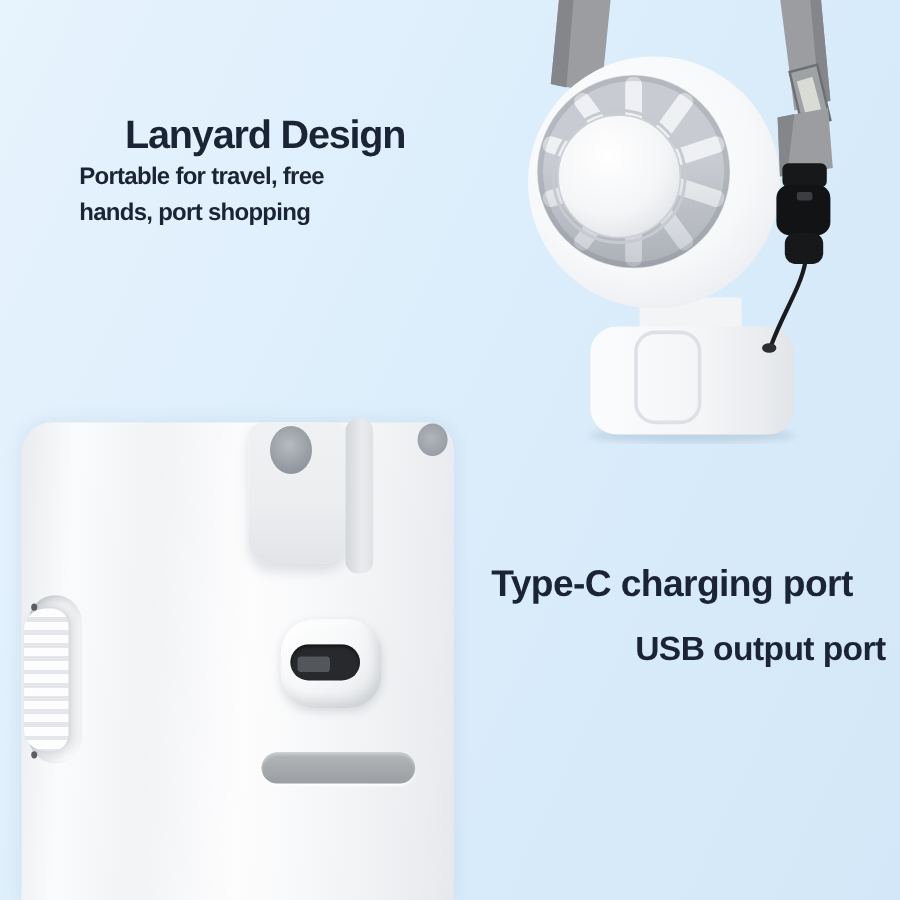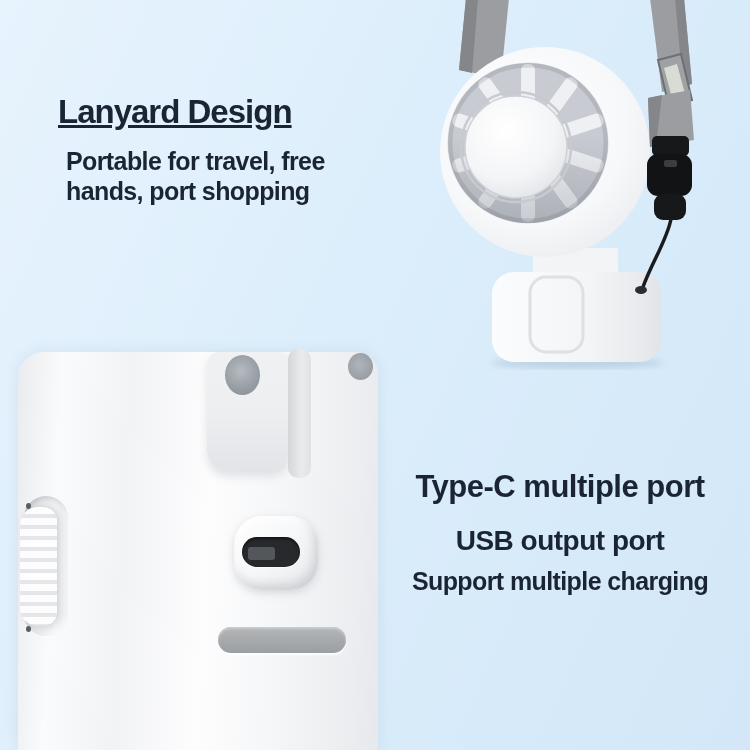--- a/index.html
+++ b/index.html
@@ -8,28 +8,28 @@
     width:750px;height:750px;
     overflow:hidden;
     background:linear-gradient(115deg, var(--background-light) 0%, var(--background) 45%, var(--background-deep) 100%);
     font-family:"Liberation Sans","DejaVu Sans",sans-serif;
     color:var(--text);
   }
   
   .lanyard-text{position:absolute;left:58px;top:92px;width:326px;}
   .lanyard-text .title{
     font-size:33px;font-weight:bold;letter-spacing:-1px;
-    line-height:1.2;white-space:nowrap;text-decoration:underline;
-  }
-  .lanyard-text .subtitle{margin-top:14px;padding-left:8px;font-size:25px;font-weight:bold;letter-spacing:-0.6px;line-height:30px;}
+    text-align:center;line-height:1.2;white-space:nowrap;
+  }
+  .lanyard-text .subtitle{padding-left:8px;font-size:20px;font-weight:bold;letter-spacing:-0.6px;line-height:30px;}
   .lanyard-text .subtitle div{white-space:nowrap;}
 
   .charging-text{position:absolute;left:382px;top:468px;width:356px;text-align:center;}
   .charging-text .title{font-size:31px;font-weight:bold;letter-spacing:-0.5px;line-height:1.2;white-space:nowrap;}
-  .charging-text .subtitle{margin-top:20px;font-size:28px;font-weight:bold;letter-spacing:-0.5px;white-space:nowrap;}
+  .charging-text .subtitle{margin-top:20px;font-size:28px;font-weight:bold;letter-spacing:-0.5px;white-space:nowrap;text-align:right;}
   .charging-text .desc{margin-top:9px;font-size:25px;font-weight:bold;letter-spacing:-0.6px;line-height:30px;}
   .charging-text .desc div{white-space:nowrap;}
 
   
   .photo-top{position:absolute;left:380px;top:0;width:370px;height:370px;}
   .photo-top svg{position:absolute;left:0;top:0;}
 
   
   .photo-bottom{position:absolute;left:0;top:340px;width:400px;height:410px;}
   .device-body{
@@ -196,20 +196,19 @@
 
   <div class="lanyard-text">
     <div class="title">Lanyard Design</div>
     <div class="subtitle">
       <div>Portable for travel, free</div>
       <div>hands, port shopping</div>
     </div>
   </div>
 
   <div class="charging-text">
-    <div class="title">Type-C multiple port</div>
+    <div class="title">Type-C charging port</div>
     <div class="subtitle">USB output port</div>
     <div class="desc">
-      <div>Support multiple charging</div>
     </div>
   </div>
 
 </div>
 
 </body></html>

